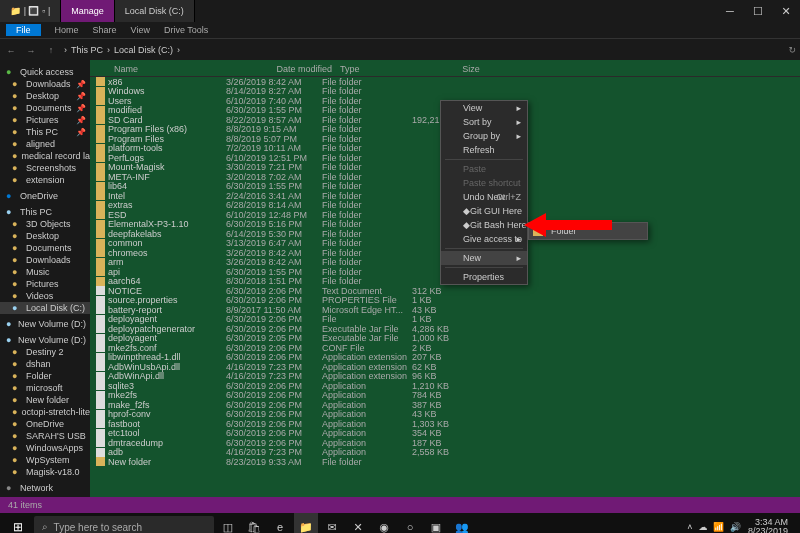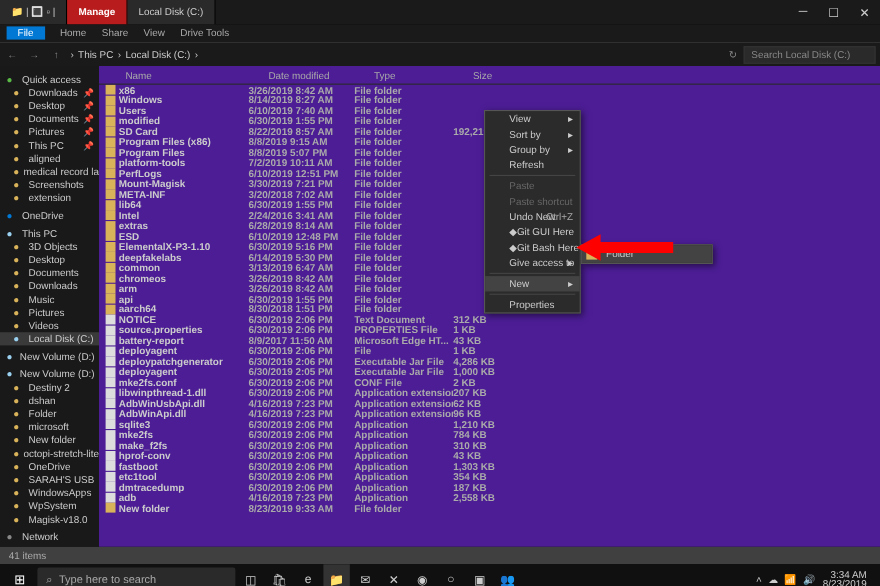--- a/index.html
+++ b/index.html
@@ -1,21 +1,21 @@
 <!DOCTYPE html>
 <html><head>
 <meta charset="utf-8">
 <style>
 * { margin: 0; padding: 0; box-sizing: border-box; font-family: "Segoe UI", sans-serif; }
 body { background: #000; width: 800px; height: 533px; overflow: hidden; color: #ccc; font-size: 9px; position: relative; }
 
 .titlebar { height: 22px; background: #1a1a1a; display: flex; align-items: center; }
 .titlebar .tabs { display: flex; height: 100%; }
 .titlebar .tab { padding: 2px 10px; background: #2a2a2a; display: flex; align-items: center; font-size: 9px; border-right: 1px solid #000; }
-.titlebar .tab.active { background: #b91c1c; color: #fff; font-weight: bold; }
+.titlebar .tab.active { background: #701a75; color: #fff; }
 .winctl { margin-left: auto; display: flex; }
 .winctl div { width: 28px; height: 22px; display: flex; align-items: center; justify-content: center; color: #ccc; font-size: 11px; }
 
 .ribbon { height: 16px; background: #1a1a1a; display: flex; align-items: center; padding: 0 6px; gap: 14px; font-size: 9px; color: #aaa; }
 .ribbon .file { background: #0078d4; color: #fff; padding: 1px 10px; }
 
 .navbar { height: 22px; background: #1a1a1a; display: flex; align-items: center; padding: 0 4px; gap: 6px; border-top: 1px solid #333; }
 .navbar .navbtn { width: 14px; text-align: center; color: #888; }
 .navbar .path { flex: 1; display: flex; align-items: center; gap: 4px; color: #ccc; font-size: 9px; }
 .navbar .search { width: 120px; background: #2a2a2a; padding: 2px 6px; font-size: 9px; color: #888; border: 1px solid #333; }
@@ -26,29 +26,29 @@
 .sidebar .item.header { padding-left: 6px; margin-top: 4px; }
 .sidebar .item.sel { background: #3a3a3a; }
 .sidebar .icon { width: 10px; height: 10px; display: inline-block; }
 .ico-star { color: #5ab946; }
 .ico-folder { color: #d9b35a; }
 .ico-drive { color: #9ad1f0; }
 .ico-onedrive { color: #0078d4; }
 .ico-net { color: #888; }
 .pin { color: #888; font-size: 8px; margin-left: auto; }
 
-.main { flex: 1; background: #4c1d95; position: relative; }
+.main { flex: 1; background: #14532d; position: relative; }
 .cols { display: flex; padding: 2px 0 0 6px; font-size: 9px; color: #aaa; border-bottom: 1px solid #2a2a2a; }
 .cols div { padding: 2px 4px; }
 .c-name { width: 130px; }
-.c-date { width: 96px; }
+.c-date { width: 96px; text-align: right; }
 .c-type { width: 90px; }
-.c-size { width: 90px; text-align: left; }
-
-.files { height: 418px; overflow: hidden; font-weight: bold; }
+.c-size { width: 90px; text-align: center; }
+
+.files { height: 418px; overflow: hidden; }
 .row { display: flex; padding: 0 0 0 6px; font-size: 9px; color: #ccc; align-items: center; height: 9.5px; }
 .row .fi { width: 9px; height: 9px; display: inline-block; margin-right: 3px; }
 .fi-folder { background: #d9b35a; }
 .fi-file { background: #ddd; }
 .row .n { width: 118px; white-space: nowrap; overflow: hidden; }
 .row .d { width: 96px; color: #aaa; }
 .row .t { width: 90px; color: #aaa; white-space: nowrap; overflow: hidden; }
 .row .s { width: 90px; text-align: left; color: #aaa; }
 
 .ctxmenu { position: absolute; background: #2b2b2b; border: 1px solid #555; box-shadow: 2px 2px 6px rgba(0,0,0,.5); font-size: 9px; color: #ccc; z-index: 10; }
@@ -57,21 +57,21 @@
 .ctxmenu .mi.hl { background: #434343; }
 .ctxmenu .mi.dis { color: #666; }
 .ctxmenu .mi .arr { position: absolute; right: 6px; }
 .ctxmenu .mi .sc { position: absolute; right: 6px; color: #aaa; }
 .submenu { position: absolute; left: 87px; top: 124px; background: #2b2b2b; border: 1px solid #555; width: 120px; }
 .submenu .mi { height: 16px; }
 .submenu .mi .ico { position: absolute; left: 4px; width: 10px; height: 10px; background: #d9b35a; }
 
 .arrow-ann { position: absolute; top: 210px; left: 524px; z-index: 20; }
 
-.status { height: 16px; background: #404040; display: flex; align-items: center; padding: 0 8px; font-size: 9px; color: #aaa; }
+.status { height: 16px; background: #701a75; display: flex; align-items: center; padding: 0 8px; font-size: 9px; color: #aaa; }
 
 .taskbar { height: 28px; background: #101010; display: flex; align-items: center; padding: 0 4px; gap: 2px; }
 .taskbar .start { width: 28px; height: 28px; display: flex; align-items: center; justify-content: center; color: #fff; font-size: 12px; }
 .taskbar .searchbox { width: 180px; height: 22px; background: #2a2a2a; display: flex; align-items: center; padding: 0 8px; gap: 6px; color: #aaa; font-size: 10px; border-radius: 2px; }
 .taskbar .tbicon { width: 24px; height: 28px; display: flex; align-items: center; justify-content: center; color: #ccc; font-size: 11px; }
 .taskbar .tray { margin-left: auto; display: flex; align-items: center; gap: 6px; padding-right: 8px; font-size: 9px; color: #ccc; }
 </style>
 </head>
 <body>
 
@@ -98,21 +98,20 @@
 
 <div class="navbar">
   <span class="navbtn">←</span>
   <span class="navbtn">→</span>
   <span class="navbtn">↑</span>
   <div class="path">
     › <span>This PC</span> ›
     <span>Local Disk (C:)</span> ›
   </div>
   <span style="color:#888">↻</span>
-  <div class="search">Search Local Disk (C:)</div>
 </div>
 
 <div class="body">
   <div class="sidebar" id="sidebar">
       <div class="item header">
         <span class="icon ico-star">●</span>
         <span>Quick access</span>
       </div>
       <div class="item">
         <span class="icon ico-folder">●</span>
@@ -497,21 +496,21 @@
           <span class="n">mke2fs</span>
           <span class="d">6/30/2019 2:06 PM</span>
           <span class="t">Application</span>
           <span class="s">784 KB</span>
         </div>
         <div class="row">
           <span class="fi fi-file"></span>
           <span class="n">make_f2fs</span>
           <span class="d">6/30/2019 2:06 PM</span>
           <span class="t">Application</span>
-          <span class="s">310 KB</span>
+          <span class="s">387 KB</span>
         </div>
         <div class="row">
           <span class="fi fi-file"></span>
           <span class="n">hprof-conv</span>
           <span class="d">6/30/2019 2:06 PM</span>
           <span class="t">Application</span>
           <span class="s">43 KB</span>
         </div>
         <div class="row">
           <span class="fi fi-file"></span>

